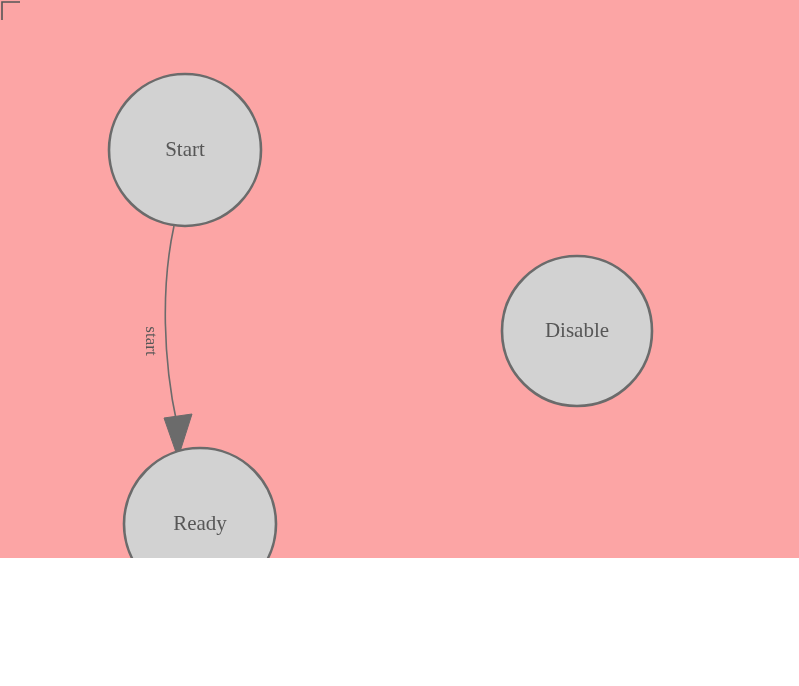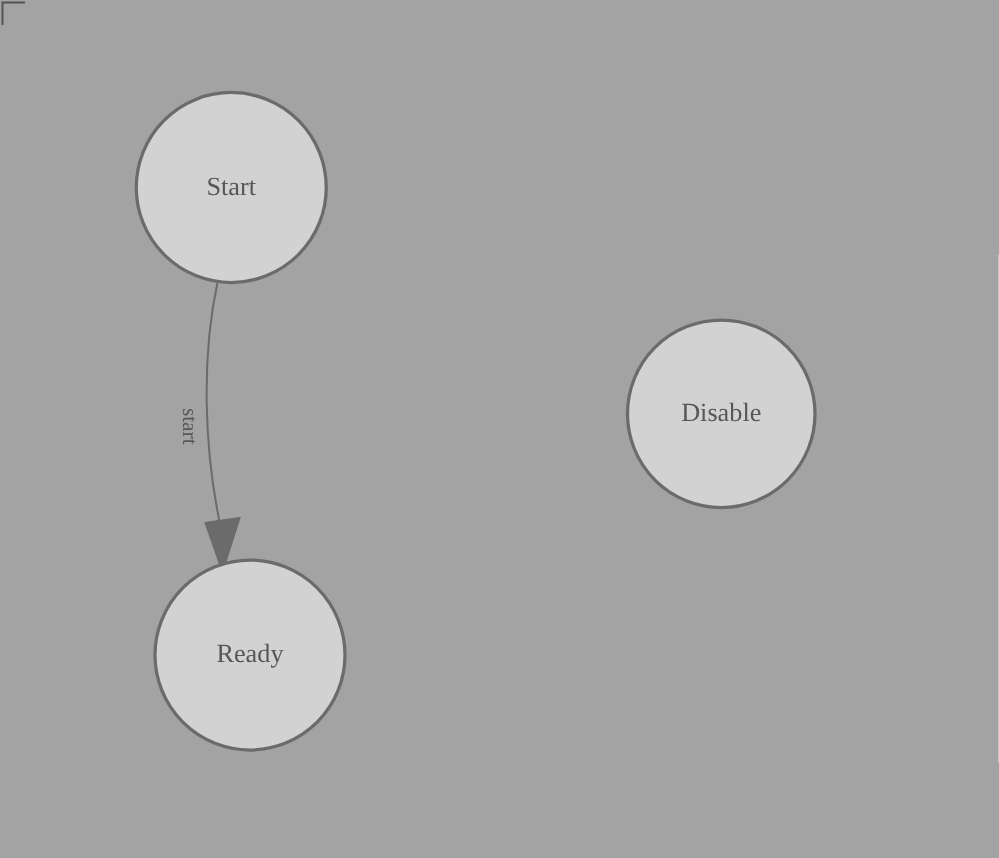--- a/index.html
+++ b/index.html
@@ -7,22 +7,22 @@
     margin: 0;
     padding: 0;
     background: #ffffff;
   }
   body {
     font-family: "Liberation Serif", "DejaVu Serif", serif;
   }
   #canvas {
     position: relative;
     width: 799px;
-    height: 686px;
-    background: #a3a3a3;
+    height: 558px;
+    background: #fca5a5;
     overflow: hidden;
   }
   #diagram-svg {
     position: absolute;
     left: 0;
     top: 0;
     width: 799px;
     height: 686px;
     display: block;
   }

